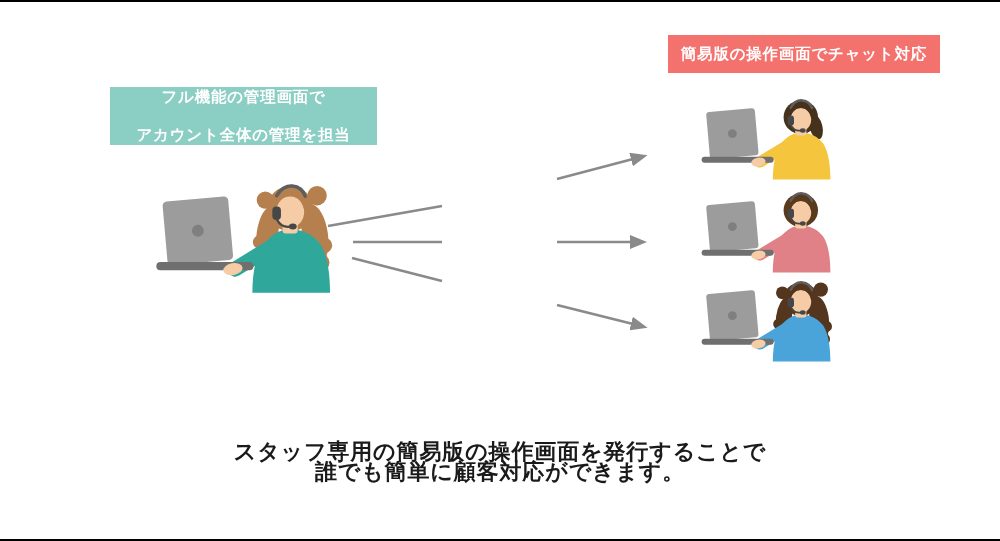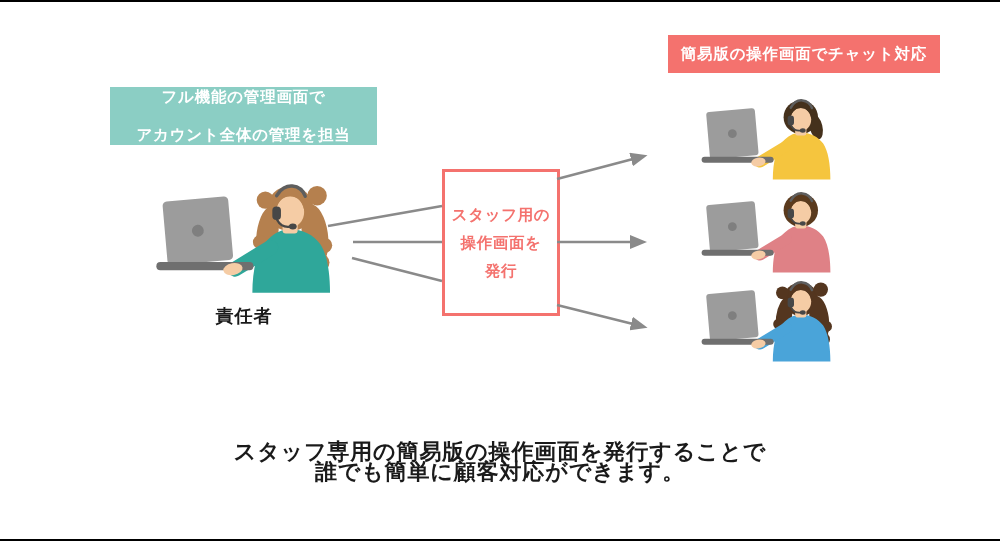--- a/index.html
+++ b/index.html
@@ -71,25 +71,20 @@
 
   <div class="callout manager-callout" style="background: rgb(139, 206, 196); color: rgb(255, 255, 255);">
     <div>フル機能の管理画面で</div>
     <div>アカウント全体の管理を担当</div>
   </div>
 
   <div class="callout staff-callout" style="background: rgb(244, 114, 110); color: rgb(255, 255, 255);">
     <div>簡易版の操作画面でチャット対応</div>
   </div>
 
-  <div class="process-box" style="border: 3px solid rgb(244, 114, 110); color: rgb(244, 114, 110); background: rgb(255, 255, 255);">
-    <div>スタッフ用の</div>
-    <div>操作画面を</div>
-    <div>発行</div>
-  </div>
 
   <div class="person manager-person">
       <svg viewBox="0 0 190 112" xmlns="http://www.w3.org/2000/svg">
         <g>
           <g>
             <ellipse cx="141" cy="34" rx="21.5" ry="21" fill="#B5804E"></ellipse>
             <ellipse cx="120" cy="57" rx="10" ry="25" fill="#B5804E" transform="rotate(8 120 57)"></ellipse>
             <ellipse cx="164" cy="58" rx="12" ry="28" fill="#B5804E" transform="rotate(-8 164 58)"></ellipse>
             <circle cx="116" cy="79" r="7.5" fill="#B5804E"></circle>
             <circle cx="169" cy="84" r="8.5" fill="#B5804E"></circle>
@@ -113,21 +108,20 @@
           <path d="M128,35 C128,23 133.5,16.5 141,16.5 C148.5,16.5 154,23 154,35 C152,26.5 147.5,22.5 141,22.5 C134.5,22.5 130,26.5 128,35 Z" fill="#B5804E"></path>
           <g>
             <path d="M128.5,22 C132,15.5 138,12.5 143,13 C148.5,13.5 153,17 155,22.5" fill="none" stroke="#5E5E5E" stroke-width="3.2" stroke-linecap="round"></path>
             <rect x="124.5" y="32" width="8" height="12.5" rx="3.8" fill="#474747"></rect>
             <path d="M129,44.5 C132,50 137,51.5 142,50.5" fill="none" stroke="#474747" stroke-width="2.2" stroke-linecap="round"></path>
             <ellipse cx="143.5" cy="50.5" rx="3.6" ry="2.8" fill="#474747"></ellipse>
           </g>
         </g>
       </svg>
     </div>
-  <div class="manager-label" style="color: rgb(26, 26, 26);">責任者</div>
 
   <div class="person staff-person staff-1">
       <svg viewBox="0 0 190 112" xmlns="http://www.w3.org/2000/svg">
         <g>
           <g>
             <ellipse cx="141" cy="34" rx="21.5" ry="21" fill="#45311C"></ellipse>
             <ellipse cx="160" cy="46" rx="8" ry="16" fill="#45311C" transform="rotate(-14 160 46)"></ellipse>
           </g>
           <path d="M106,112 C106,89 111,70 121,62 C127,56 134,53 141,53 C152,53 163,58 169,67 C175,76 178,92 178,112 Z" fill="#F5C53E"></path>
           <line x1="123" y1="70" x2="90" y2="90" stroke="#F5C53E" stroke-width="14" stroke-linecap="round"></line>

